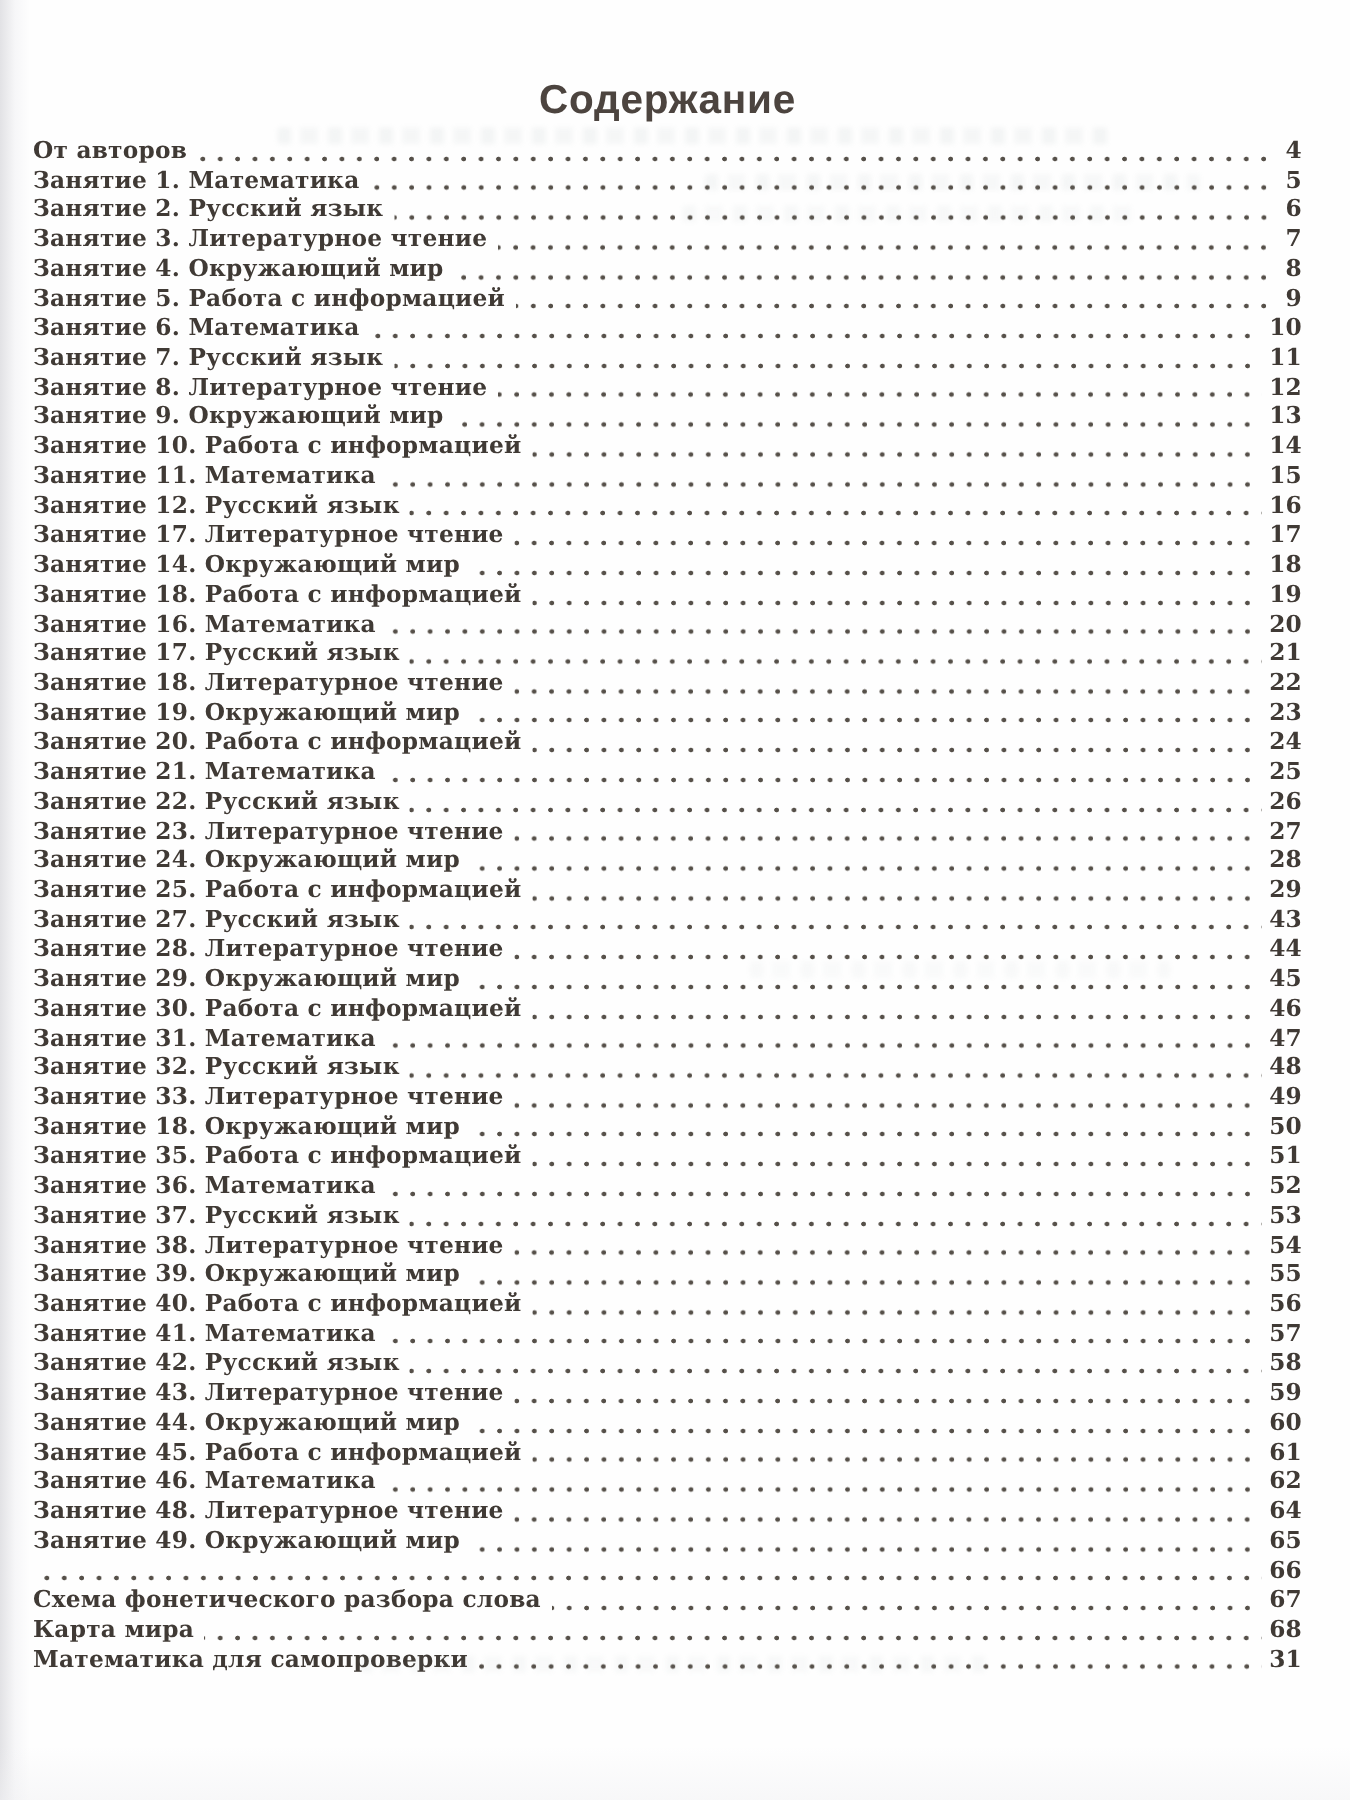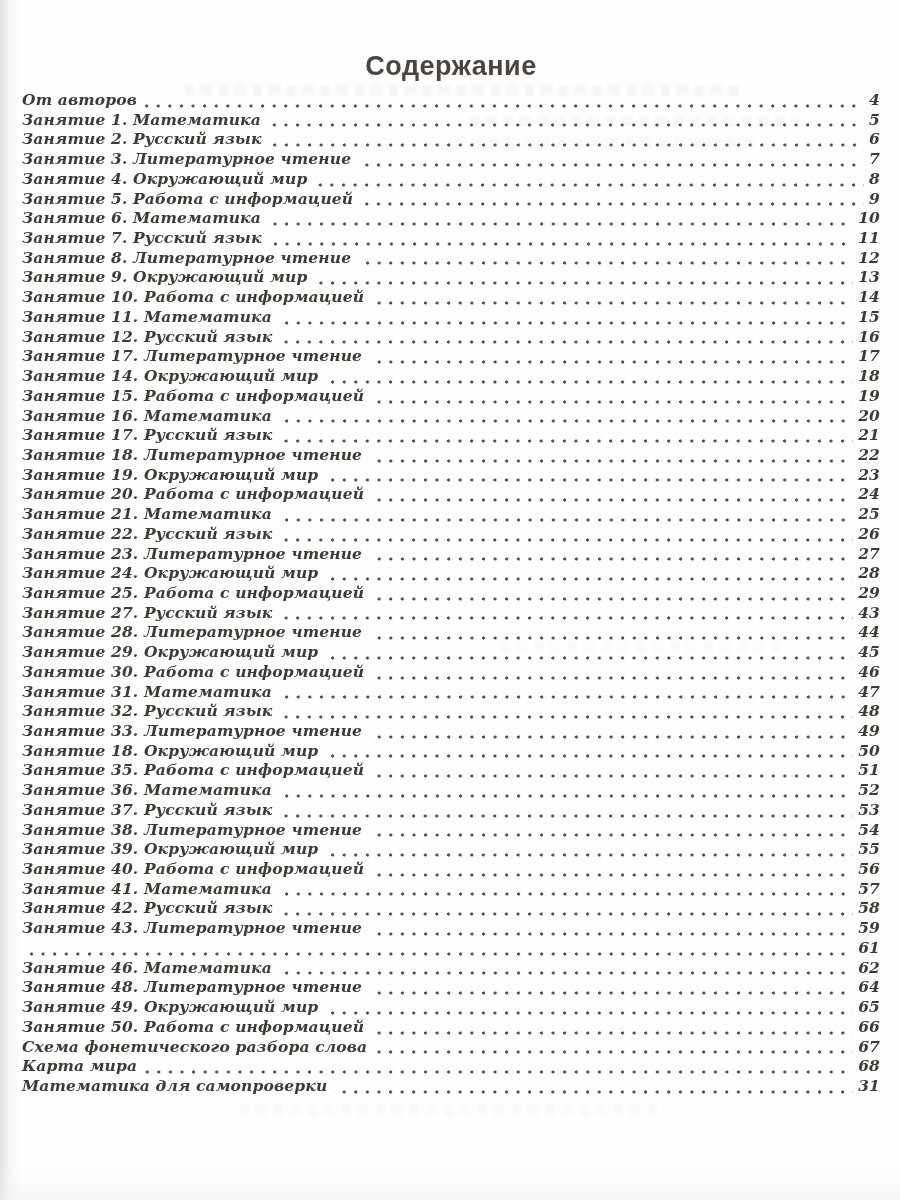--- a/index.html
+++ b/index.html
@@ -19,21 +19,21 @@
     background:linear-gradient(90deg,#e2e2e5,rgba(240,240,243,.55) 50%,rgba(255,255,255,0));
     pointer-events:none;
   }
   .scan-shade-bottom{
     position:absolute;left:0;bottom:0;width:100%;height:36px;
     background:linear-gradient(180deg,rgba(255,255,255,0),rgba(241,241,243,.5));
     pointer-events:none;
   }
   .page{
     position:absolute;inset:0;
-    padding:51px 20px 0 22px;
+    padding:51px 32px 0 22px;
     box-sizing:border-box;
   }
   .title{
     margin:0 0 9px 0;
     text-align:center;
     font-family:"Liberation Sans",sans-serif;
     font-weight:bold;
     font-size:27px;
     line-height:30px;
     letter-spacing:.5px;
@@ -41,21 +41,20 @@
   }
   .toc{display:block;}
   .row{
     display:flex;
     align-items:baseline;
     height:19.72px;
     font-weight:bold;
     font-size:15.5px;
     letter-spacing:.15px;
     color:var(--text);
-    font-style:italic;
   }
   .label{white-space:nowrap;}
   .leader{
     flex:1 1 auto;
     height:4px;
     align-self:flex-end;
     margin:0 5px 2px 7px;
     background-image:radial-gradient(circle at 1.7px 2px, var(--dot) 1.35px, rgba(0,0,0,0) 1.8px);
     background-size:11.6px 4px;
     background-repeat:repeat-x;
@@ -171,21 +170,21 @@
     <span class="num">17</span>
   </div>
 
   <div class="row">
     <span class="label">Занятие 14. Окружающий мир</span>
     <span class="leader"></span>
     <span class="num">18</span>
   </div>
 
   <div class="row">
-    <span class="label">Занятие 15. Работа с информацией</span>
+    <span class="label">Занятие 18. Работа с информацией</span>
     <span class="leader"></span>
     <span class="num">19</span>
   </div>
 
   <div class="row">
     <span class="label">Занятие 16. Математика</span>
     <span class="leader"></span>
     <span class="num">20</span>
   </div>
 
@@ -339,22 +338,28 @@
     <span class="leader"></span>
     <span class="num">58</span>
   </div>
 
   <div class="row">
     <span class="label">Занятие 43. Литературное чтение</span>
     <span class="leader"></span>
     <span class="num">59</span>
   </div>
 
-
-  <div class="row">
+  <div class="row">
+    <span class="label">Занятие 44. Окружающий мир</span>
+    <span class="leader"></span>
+    <span class="num">60</span>
+  </div>
+
+  <div class="row">
+    <span class="label">Занятие 45. Работа с информацией</span>
     <span class="leader"></span>
     <span class="num">61</span>
   </div>
 
   <div class="row">
     <span class="label">Занятие 46. Математика</span>
     <span class="leader"></span>
     <span class="num">62</span>
   </div>
 
@@ -365,21 +370,20 @@
     <span class="num">64</span>
   </div>
 
   <div class="row">
     <span class="label">Занятие 49. Окружающий мир</span>
     <span class="leader"></span>
     <span class="num">65</span>
   </div>
 
   <div class="row">
-    <span class="label">Занятие 50. Работа с информацией</span>
     <span class="leader"></span>
     <span class="num">66</span>
   </div>
 
   <div class="row">
     <span class="label">Схема фонетического разбора слова</span>
     <span class="leader"></span>
     <span class="num">67</span>
   </div>
 

